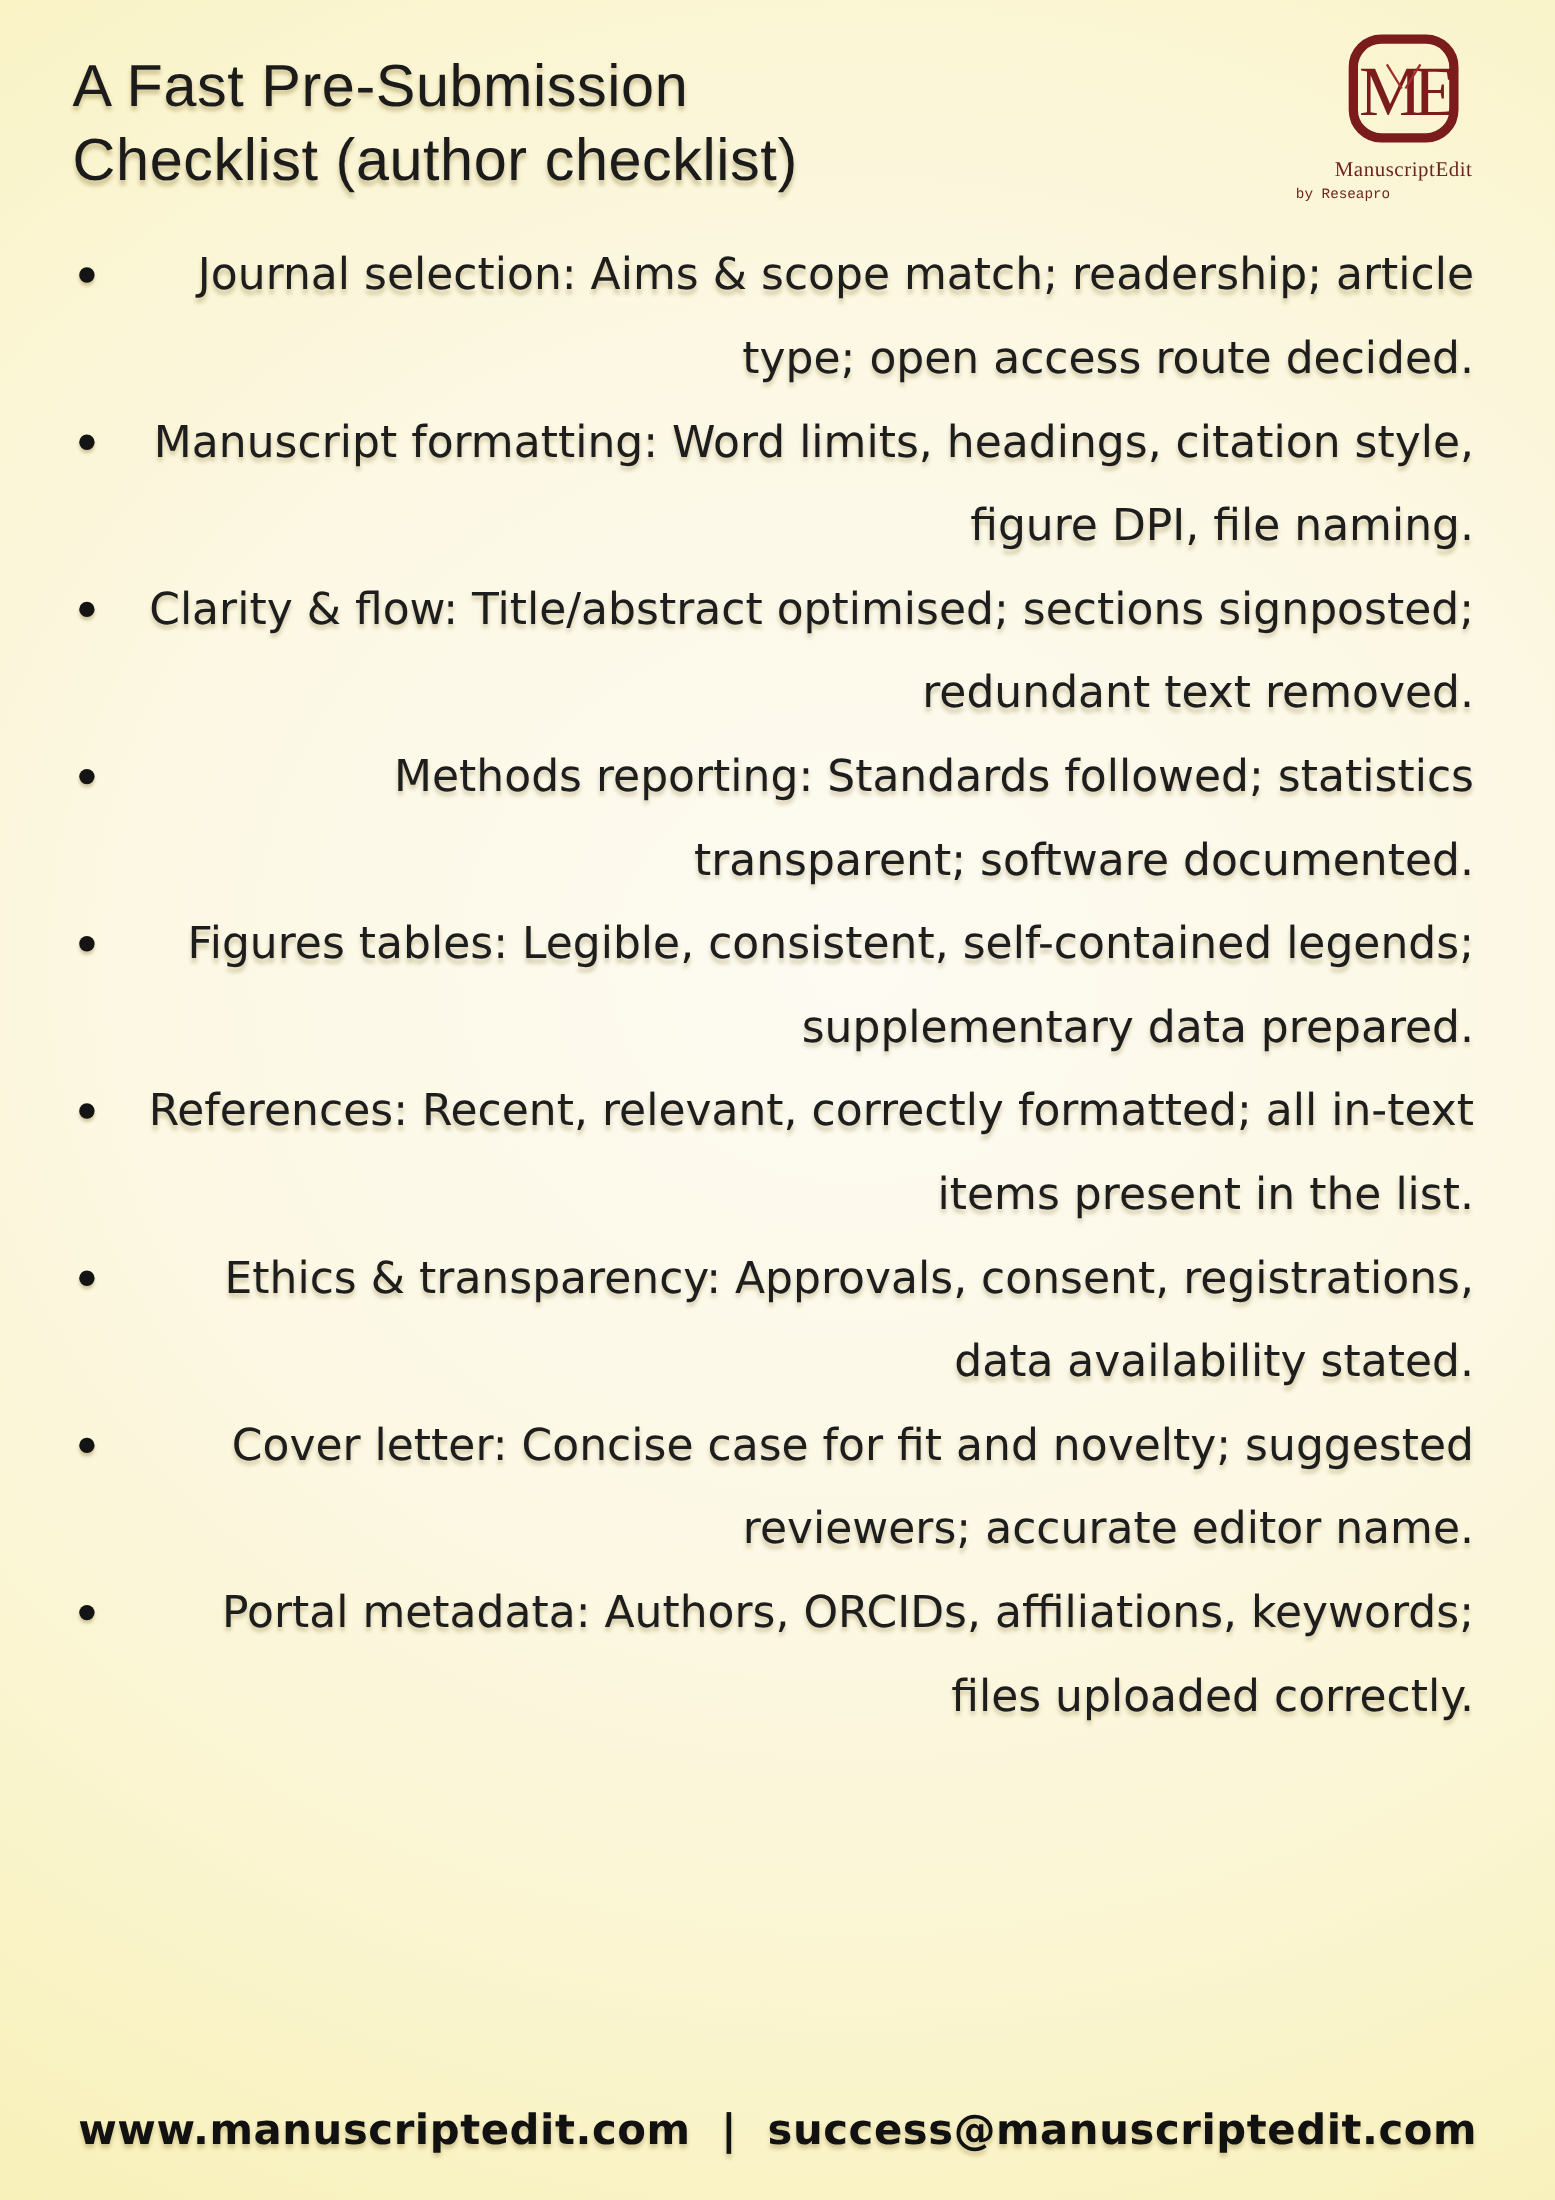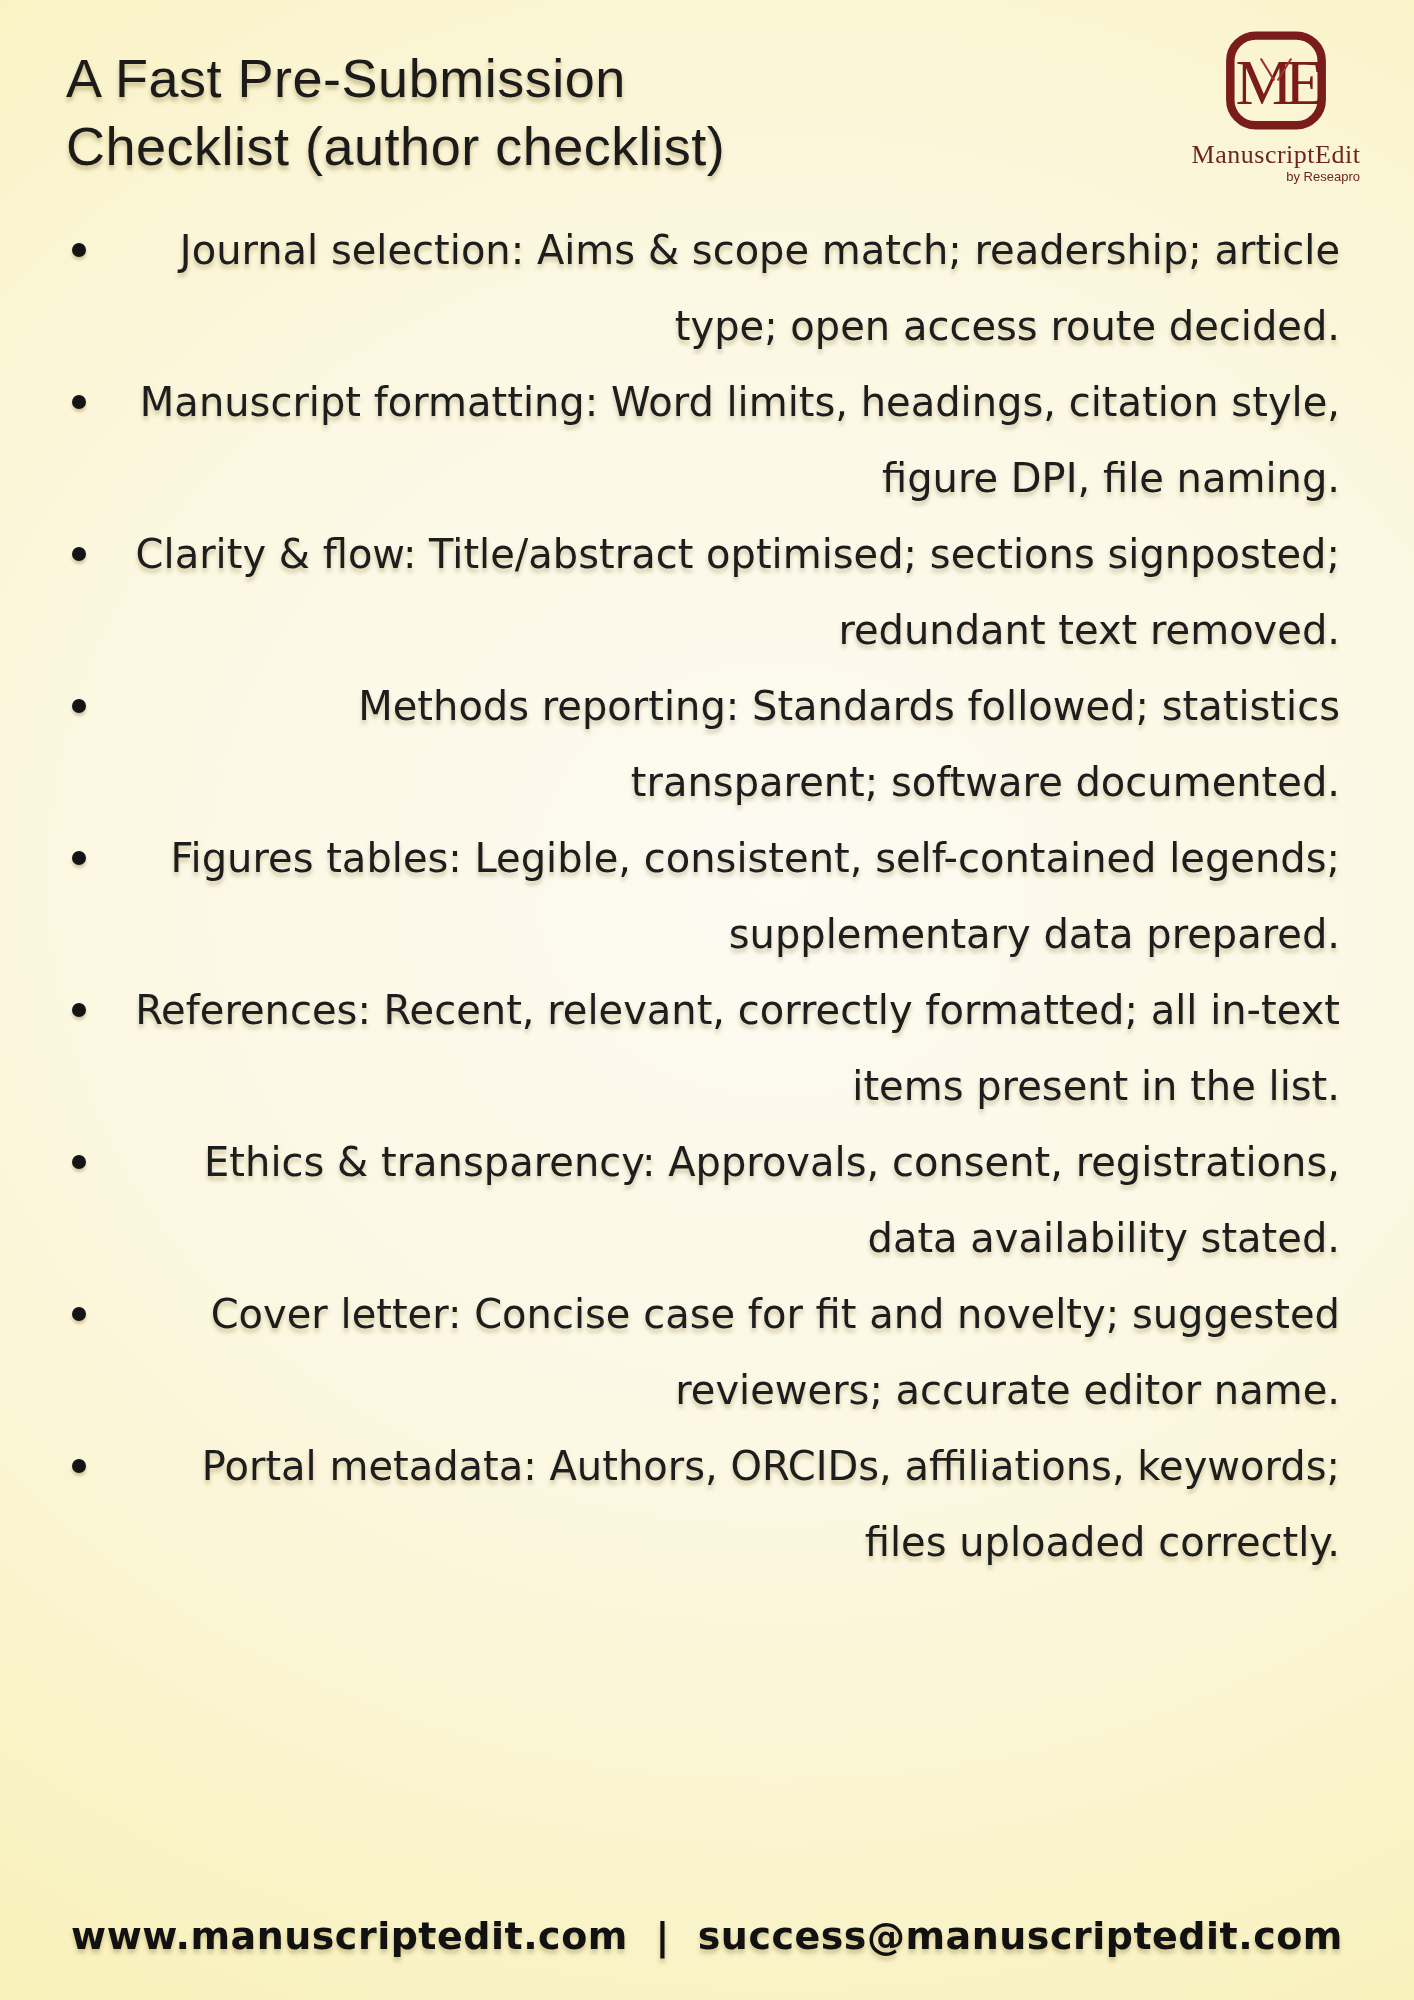--- a/index.html
+++ b/index.html
@@ -33,30 +33,30 @@
     position: absolute;
     top: 28px;
     right: 40px;
     width: 196px;
     text-align: center;
   }
   .logo svg { display: block; margin: 0 auto; }
   .logo-name {
     margin-top: 2px;
     font-family: "Liberation Serif", serif;
-    font-size: 26px;
+    font-size: 19px;
     color: #6e2420;
     letter-spacing: 0.5px;
     line-height: 30px;
   }
   .logo-tagline {
-    font-family: Liberation Sans, sans-serif;
+    font-family: Liberation Mono, monospace;
     font-size: 13px;
     color: #6e2420;
-    text-align: right;
+    text-align: left;
     padding-right: 14px;
     line-height: 14px;
   }
 
   
   .checklist {
     position: absolute;
     top: 212px;
     left: 110px;
     width: 1230px;

